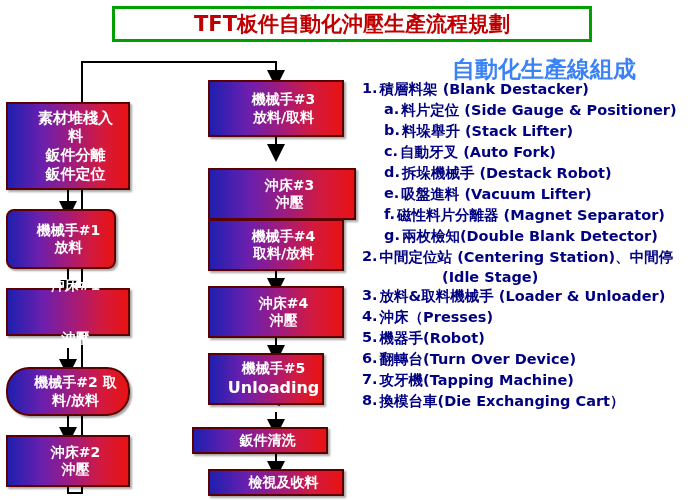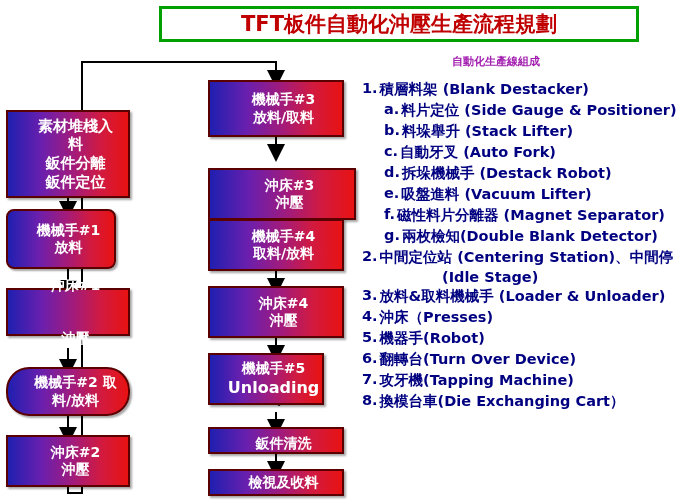--- a/index.html
+++ b/index.html
@@ -25,21 +25,20 @@
     left: 112px;
     top: 6px;
     width: 480px;
     height: 36px;
     background: #ffffff;
     border: 3px solid #00a000;
     box-sizing: border-box;
     display: flex;
     align-items: center;
     justify-content: center;
-    margin-left: 47px;
   }
   .title-text {
     color: #c00000;
     font-size: 21px;
     font-weight: bold;
     font-family: "DejaVu Sans", "Liberation Sans", sans-serif;
     letter-spacing: 0px;
     white-space: nowrap;
   }
   
@@ -63,22 +62,22 @@
   }
   .node .ln { display: block; white-space: nowrap; }
   .node.big .ln { font-size: 15px; }
   .node .unload { font-size: 16px; }
 
   
   .panel-head {
     position: absolute;
     left: 452px;
     top: 54px;
-    color: #a21caf;
-    font-size: 11px;
+    color: #3b82f6;
+    font-size: 23px;
     font-weight: bold;
     font-family: Liberation Serif, serif;
     white-space: nowrap;
   }
   .list {
     position: absolute;
     left: 362px;
     top: 80px;
     width: 336px;
     color: #000080;
@@ -141,21 +140,21 @@
     <line x1="276" y1="137" x2="276" y2="152" stroke="#000" stroke-width="2" marker-end="url(#ah)"></line>
     <line x1="276" y1="204" x2="276" y2="219" stroke="#000" stroke-width="2" marker-end="url(#ah)"></line>
     <line x1="276" y1="271" x2="276" y2="286" stroke="#000" stroke-width="2" marker-end="url(#ah)"></line>
     <line x1="276" y1="338" x2="276" y2="353" stroke="#000" stroke-width="2" marker-end="url(#ah)"></line>
     <line x1="276" y1="412" x2="276" y2="427" stroke="#000" stroke-width="2" marker-end="url(#ah)"></line>
     <line x1="276" y1="454" x2="276" y2="469" stroke="#000" stroke-width="2" marker-end="url(#ah)"></line>
   </svg>
 
   <div class="dots" style="left:271px; top:396px;">⋮</div>
 
-  <div class="node big" style="left:6px; top:110px; width:124px; height:88px;">
+  <div class="node big" style="left:6px; top:102px; width:124px; height:88px;">
     <span class="ln">素材堆棧入</span>
     <span class="ln">料</span>
     <span class="ln">鈑件分離</span>
     <span class="ln">鈑件定位</span>
   </div>
 
   <div class="node" style="left:6px; top:209px; width:110px; height:60px;border-radius:8px;">
     <span class="ln">機械手#1</span>
     <span class="ln">放料</span>
   </div>
@@ -193,21 +192,21 @@
   <div class="node" style="left:208px; top:286px; width:136px; height:52px;">
     <span class="ln">沖床#4</span>
     <span class="ln">沖壓</span>
   </div>
 
   <div class="node" style="left:208px; top:353px; width:116px; height:52px;">
     <span class="ln">機械手#5</span>
     <span class="ln unload">Unloading</span>
   </div>
 
-  <div class="node" style="left:208px; top:427px; width:136px; height:27px;justify-content:flex-end;">
+  <div class="node" style="left:192px; top:427px; width:136px; height:27px;">
     <span class="ln">鈑件清洗</span>
   </div>
 
   <div class="node" style="left:208px; top:469px; width:136px; height:27px;text-align:right;">
     <span class="ln">檢視及收料</span>
   </div>
 
   <div class="panel-head">自動化生產線組成</div>
 
   <div class="list">

